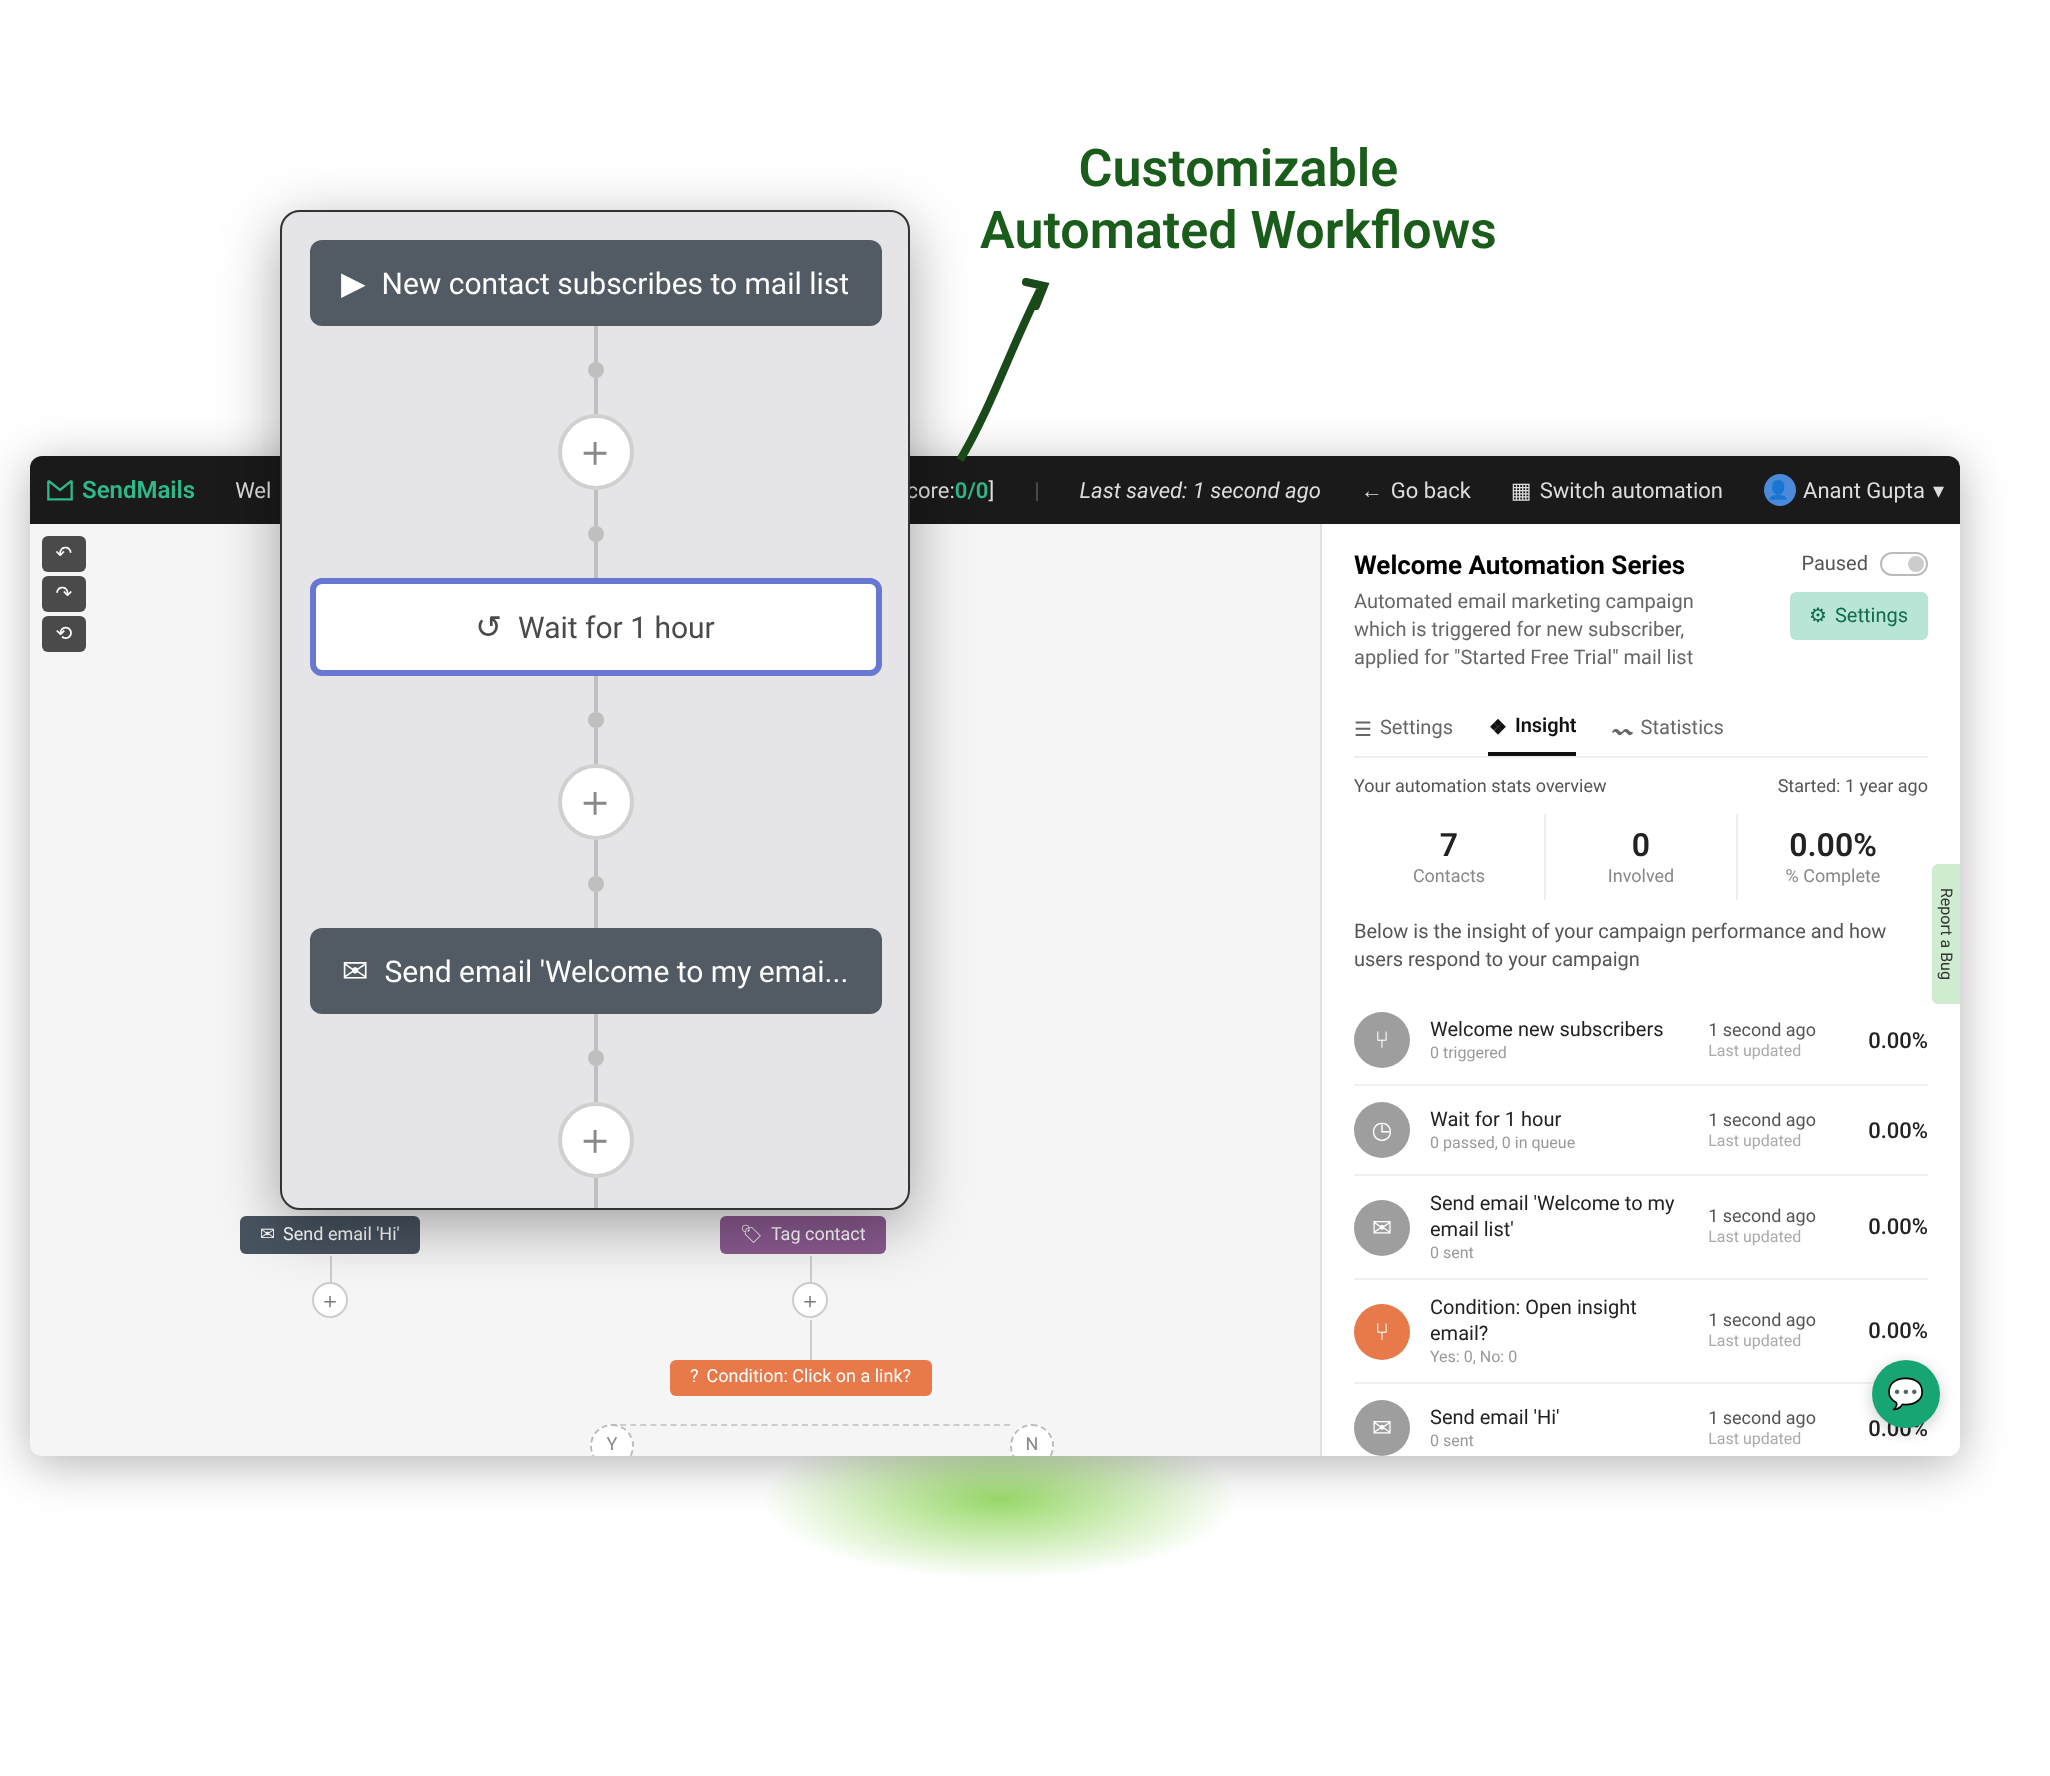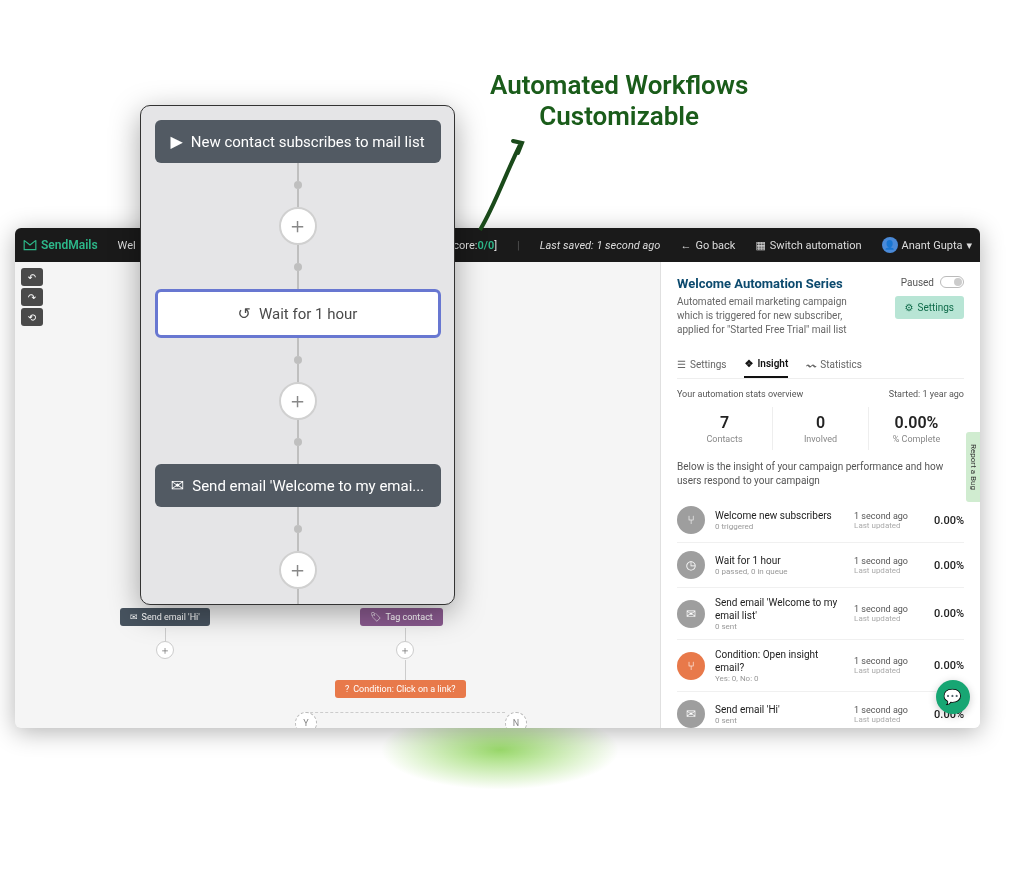--- a/index.html
+++ b/index.html
@@ -40,21 +40,21 @@
   display: flex; align-items: center; justify-content: center; font-size: 10px; cursor: pointer;
 }
 
 
 .right-panel {
   position: absolute; top: 34px; right: 0; width: 320px; bottom: 0;
   background: #fff; border-left: 1px solid #e0e0e0; padding: 14px 16px;
   overflow: hidden;
 }
 .rp-header { display: flex; align-items: flex-start; justify-content: space-between; }
-.rp-title { font-size: 13px; font-weight: 700; color: #0c4a6e; }
+.rp-title { font-size: 13px; font-weight: 700; color: #000000; }
 .rp-desc { font-size: 10px; color: #666; margin-top: 4px; line-height: 1.4; max-width: 190px; }
 .rp-right-controls { display: flex; flex-direction: column; align-items: flex-end; gap: 8px; margin-left: 36px; }
 .rp-paused { display: flex; align-items: center; gap: 6px; font-size: 10px; color: #555; }
 .rp-toggle { width: 24px; height: 12px; border: 1px solid #bbb; border-radius: 10px; position: relative; background: #fff; }
 .rp-toggle::after { content: ""; position: absolute; right: 1px; top: 1px; width: 8px; height: 8px; border-radius: 50%; background: #ccc; }
 .rp-settings-btn {
   background: #b8e5d5; color: #0f6b4a; font-size: 10px; padding: 6px 10px;
   border-radius: 3px; display: flex; align-items: center; gap: 4px; cursor: pointer;
 }
 .rp-tabs { display: flex; gap: 18px; border-bottom: 1px solid #eee; margin-top: 14px; }
@@ -144,22 +144,22 @@
 .p-conn { width: 2px; height: 18px; background: #bfbfbf; }
 .p-dot { width: 8px; height: 8px; border-radius: 50%; background: #bfbfbf; }
 .p-icon { font-size: 16px; }
 </style>
 </head>
 <body>
 
 <div class="under-ellipse"></div>
 
 <div class="annotation">
+  <div>Customizable</div>
   <div>Automated Workflows</div>
-  <div>Customizable</div>
 </div>
 <svg class="arrow-svg" width="100" height="120">
   <path d="M 60 10 C 45 40, 35 70, 20 95" stroke="#1a4a1a" stroke-width="4" fill="none"></path>
   <path d="M 53 6 L 62 8 L 58 18" stroke="#1a4a1a" stroke-width="4" fill="none" stroke-linecap="round"></path>
 </svg>
 
 <div class="app-window">
 
   <div class="topbar">
     <span class="logo">

